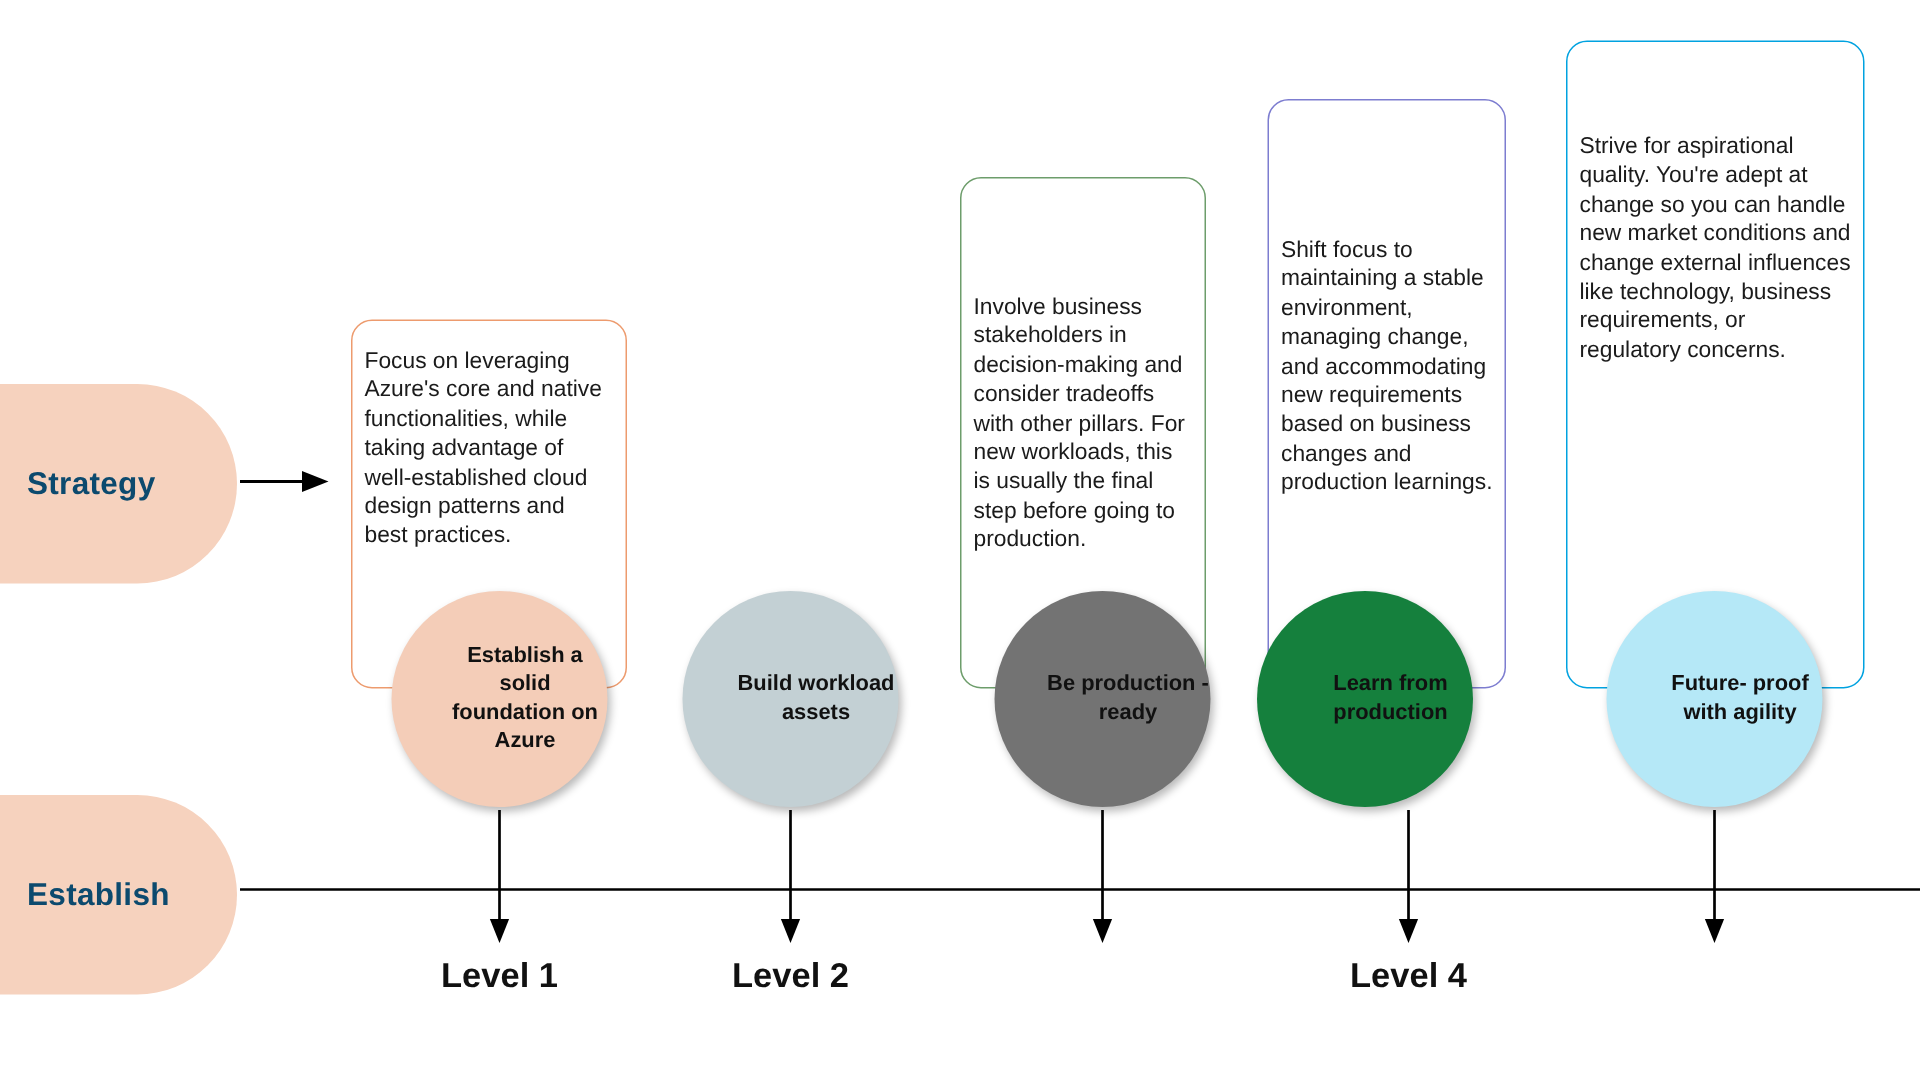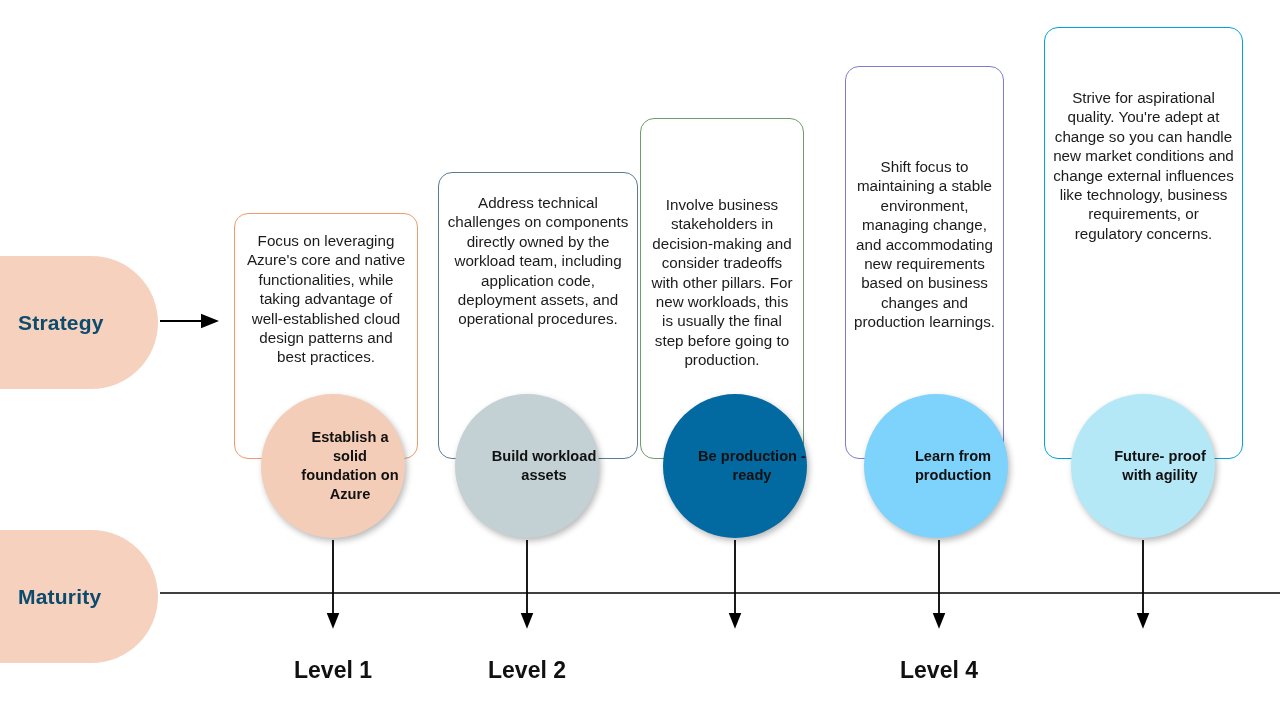--- a/index.html
+++ b/index.html
@@ -57,21 +57,21 @@
     box-sizing: border-box;
     background: #ffffff;
     border-radius: 14px;
     border-style: solid;
     border-width: 1.4px;
   }
   .card-text {
     position: absolute;
     left: 8px;
     right: 8px;
-    text-align: center;
+    text-align: left;
     font-size: 15.2px;
     line-height: 19.4px;
     color: #1b1b1b;
     white-space: pre-line;
   }
 
   
   .bubble {
     position: absolute;
     width: 144px;
@@ -94,69 +94,65 @@
 
   
   .level-label {
     position: absolute;
     width: 160px;
     text-align: center;
     font-size: 23px;
     font-weight: bold;
     color: #111111;
     top: 637px;
-    margin-top: 20px;
   }
 
   svg.overlay {
     position: absolute;
     left: 0; top: 0;
     width: 1280px;
     height: 720px;
     pointer-events: none;
   }
 </style>
 </head>
 <body>
 
 <div id="stage">
 
   <div class="pill" id="pill-strategy" style="background: rgb(246, 210, 190);">
     <span class="pill-label">Strategy</span>
   </div>
   <div class="pill" id="pill-maturity" style="background: rgb(246, 210, 190);">
-    <span class="pill-label">Maturity</span>
+    <span class="pill-label">Establish</span>
   </div>
 
   <div class="card" id="card-0" style="left: 234px; top: 213px; width: 184px; height: 246px; border-color: rgb(237, 155, 110);">
     <div class="card-text" style="top: 17px;">Focus on leveraging Azure's core and native functionalities, while taking advantage of well-established cloud design patterns and best practices.</div>
-  </div>
-  <div class="card" id="card-1" style="left: 438px; top: 172px; width: 200px; height: 287px; border-color: rgb(91, 124, 146);">
-    <div class="card-text" style="top: 20px;">Address technical challenges on components directly owned by the workload team, including application code, deployment assets, and operational procedures.</div>
   </div>
   <div class="card" id="card-2" style="left: 640px; top: 118px; width: 164px; height: 341px; border-color: rgb(109, 157, 107);">
     <div class="card-text" style="top: 76px;">Involve business stakeholders in decision-making and consider tradeoffs with other pillars. For new workloads, this is usually the final step before going to production.</div>
   </div>
   <div class="card" id="card-3" style="left: 845px; top: 66px; width: 159px; height: 393px; border-color: rgb(125, 125, 208);">
     <div class="card-text" style="top: 90px;">Shift focus to maintaining a stable environment, managing change, and accommodating new requirements based on business changes and production learnings.</div>
   </div>
   <div class="card" id="card-4" style="left: 1044px; top: 27px; width: 199px; height: 432px; border-color: rgb(0, 162, 224);">
     <div class="card-text" style="top: 60px;">Strive for aspirational quality. You're adept at change so you can handle new market conditions and change external influences like technology, business requirements, or regulatory concerns.</div>
   </div>
 
   <div class="bubble" id="bubble-0" style="left: 261px; top: 394px; background: rgb(244, 205, 184);">
     <span class="bubble-label">Establish a solid foundation on Azure</span>
   </div>
   <div class="bubble" id="bubble-1" style="left: 455px; top: 394px; background: rgb(195, 208, 212);">
     <span class="bubble-label">Build workload assets</span>
   </div>
-  <div class="bubble" id="bubble-2" style="left: 663px; top: 394px; background: #0369a1;">
+  <div class="bubble" id="bubble-2" style="left: 663px; top: 394px; background: #737373;">
     <span class="bubble-label">Be production -ready</span>
   </div>
-  <div class="bubble" id="bubble-3" style="left: 864px; top: 394px; background: #7dd3fc;">
+  <div class="bubble" id="bubble-3" style="left: 838px; top: 394px; background: #15803d;">
     <span class="bubble-label">Learn from production</span>
   </div>
   <div class="bubble" id="bubble-4" style="left: 1071px; top: 394px; background: rgb(181, 232, 247);">
     <span class="bubble-label">Future- proof with agility</span>
   </div>
 
   <svg class="overlay" viewBox="0 0 1280 720">
     <defs>
       <marker id="arrowhead" markerWidth="9" markerHeight="9" refX="7.5" refY="4" orient="auto">
         <polygon points="0,0.4 9,4 0,7.6" fill="#000000"></polygon>

